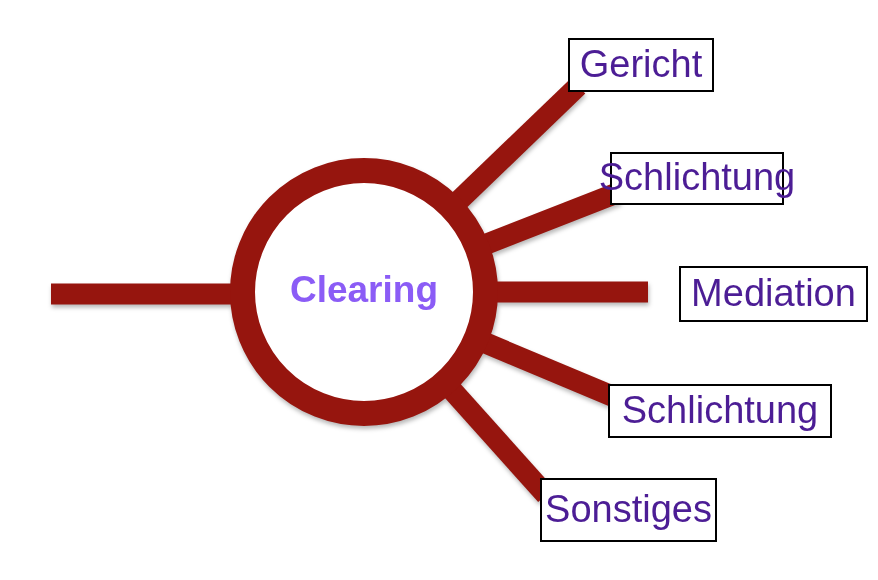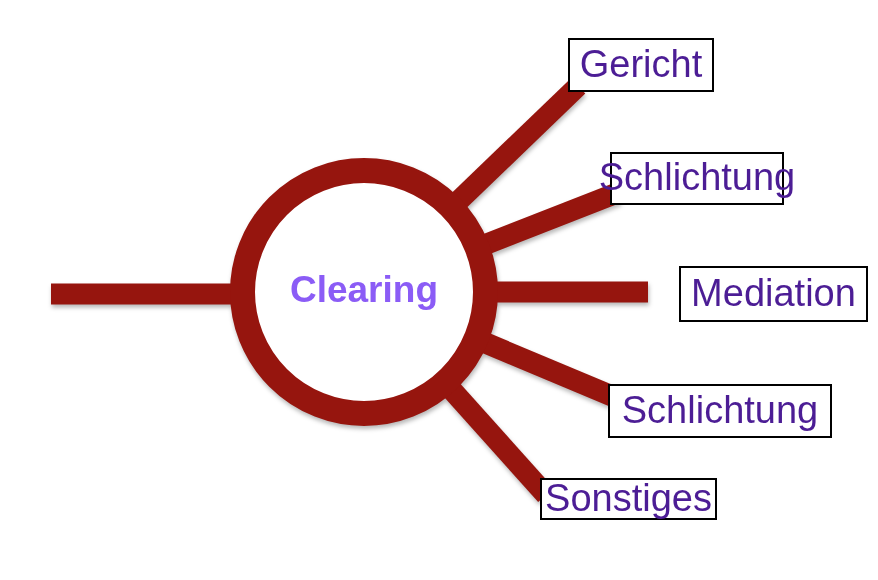--- a/index.html
+++ b/index.html
@@ -44,21 +44,21 @@
     text-align: center;
     font-size: 37px;
     color: #8b5cf6;
     line-height: 1;
     font-weight: bold;
   }
   .box-gericht     { left: 568px; top: 38px;  width: 146px; height: 54px; }
   .box-schlichtung { left: 610px; top: 152px; width: 174px; height: 53px; }
   .box-mediation   { left: 643px; top: 266px; width: 189px; height: 56px; margin-left: 36px; }
   .box-kombination { left: 608px; top: 384px; width: 224px; height: 54px; }
-  .box-sonstiges   { left: 540px; top: 478px; width: 177px; height: 42px; }
+  .box-sonstiges   { left: 540px; top: 478px; width: 177px; height: 64px; }
 </style>
 </head>
 <body>
 
 <div class="stage">
 
   <svg class="connector-layer" width="878" height="580" viewBox="0 0 878 580">
     <g class="red-shapes" fill="none" stroke="#96150E">
 
       <line x1="51" y1="294" x2="310" y2="294" stroke-width="21"></line>

